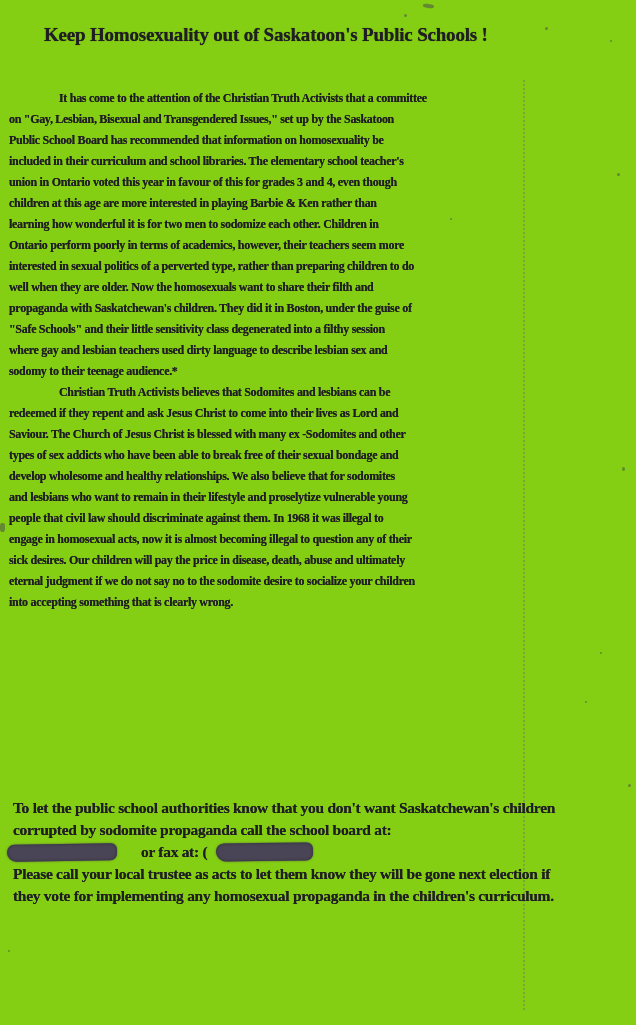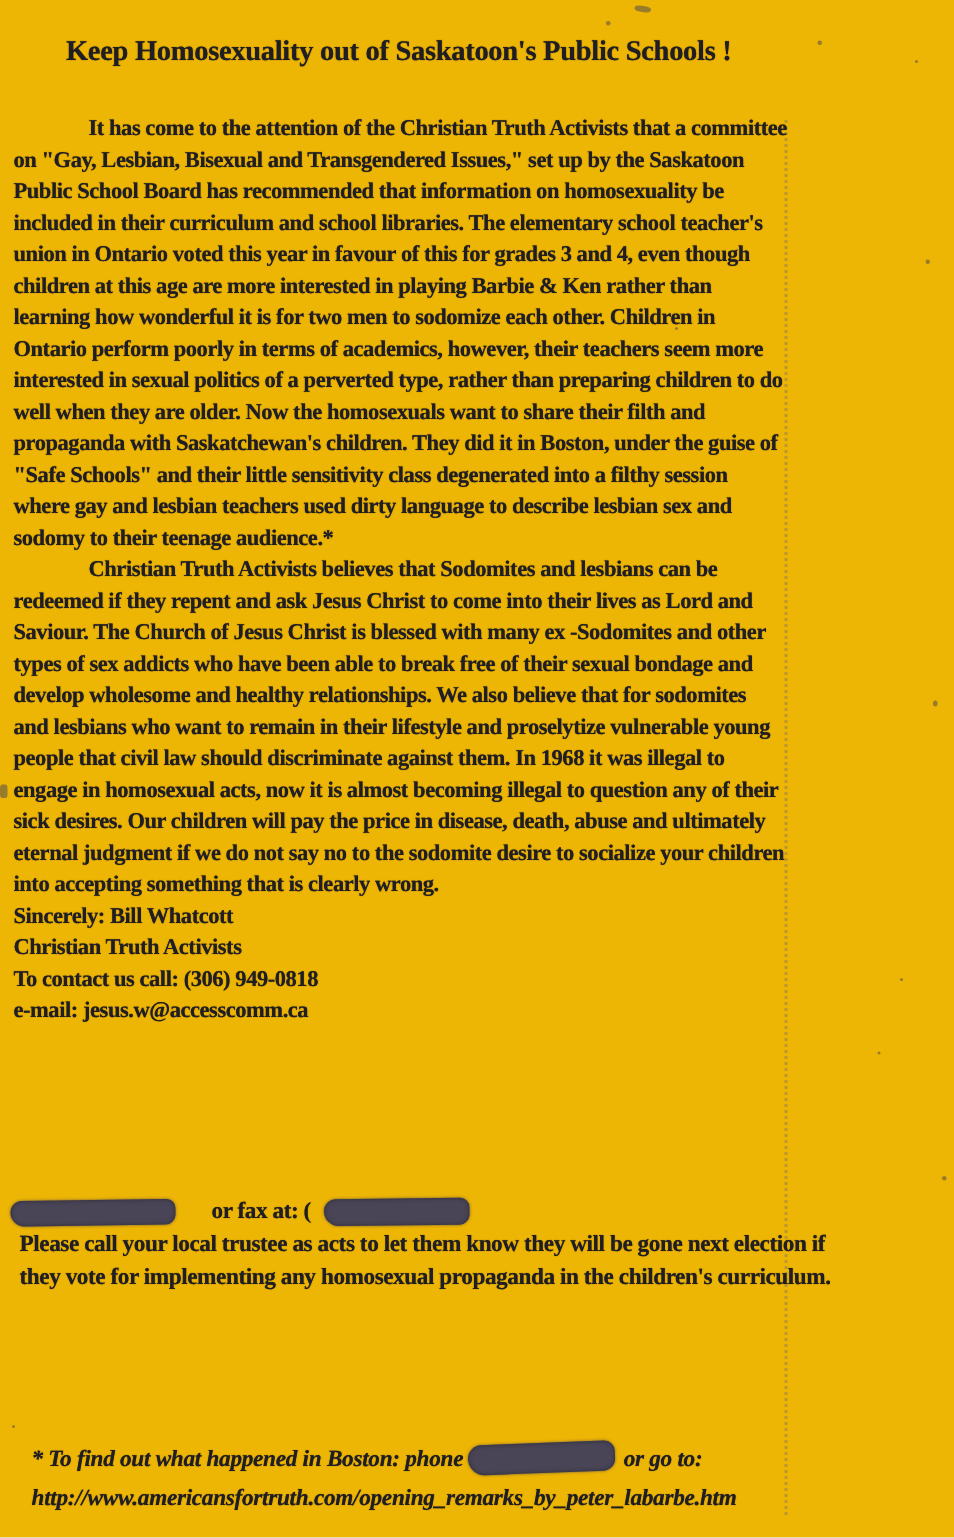--- a/index.html
+++ b/index.html
@@ -1,34 +1,34 @@
 <!DOCTYPE html>
 <html><head>
 <meta charset="utf-8">
 <style>
   html,body { margin:0; padding:0; background:#e8e8e6; }
   .page {
     position:relative;
     width:636px; height:1025px;
     margin:0 auto;
-    background:#eab308;
+    background:#84cc16;
     overflow:hidden;
     font-family:"Liberation Serif", serif;
     color:#232126;
     filter: blur(0.26px) contrast(1.03);
   }
   .title {
     position:absolute; left:44px; top:24px;
     font-size:19px; font-weight:bold; letter-spacing:-0.2px;
     margin:0;
     text-shadow:0 0 0.7px rgba(30,30,36,0.85);
   }
   .body-text {
-    position:absolute; left:9px; top:76px; width:627px;
-    font-size:15px; line-height:21px; font-weight:bold;
+    position:absolute; left:9px; top:88px; width:627px;
+    font-size:12px; line-height:21px; font-weight:bold;
     letter-spacing:-0.3px;
     text-shadow:0 0 0.6px rgba(30,30,36,0.8);
   }
   .para { white-space:pre-line; text-indent:50px; margin:0; }
   .sig-block { white-space:pre-line; margin:0; }
   .cta {
     position:absolute; left:13px; top:797px; width:620px;
     font-size:15.5px; line-height:22px; font-weight:bold;
     letter-spacing:-0.3px;
     text-shadow:0 0 0.6px rgba(30,30,36,0.8);
@@ -101,40 +101,34 @@
 redeemed if they repent and ask Jesus Christ to come into their lives as Lord and
 Saviour. The Church of Jesus Christ is blessed with many ex -Sodomites and other
 types of sex addicts who have been able to break free of their sexual bondage and
 develop wholesome and healthy relationships. We also believe that for sodomites
 and lesbians who want to remain in their lifestyle and proselytize vulnerable young
 people that civil law should discriminate against them. In 1968 it was illegal to
 engage in homosexual acts, now it is almost becoming illegal to question any of their
 sick desires. Our children will pay the price in disease, death, abuse and ultimately
 eternal judgment if we do not say no to the sodomite desire to socialize your children
 into accepting something that is clearly wrong.</p>
-    <p class="sig-block">Sincerely: Bill Whatcott
-Christian Truth Activists
-To contact us call: (306) 949-0818
-e-mail: jesus.w@accesscomm.ca</p>
   </div>
 
   <div class="cta">
+    <div class="lines">To let the public school authorities know that you don't want Saskatchewan's children
+corrupted by sodomite propaganda call the school board at:</div>
     <div class="redaction-row">
       <span class="blob blob-phone"></span>
       <span class="fax-label">or fax at: (</span>
       <span class="blob blob-fax"></span>
     </div>
     <div class="lines">Please call your local trustee as acts to let them know they will be gone next election if
 they vote for implementing any homosexual propaganda in the children's curriculum.</div>
   </div>
 
-  <div class="footnote">
-    <span>* To find out what happened in Boston: phone</span><span class="blob blob-footnote"></span><span>or go to:</span><br>
-    <span class="footnote-url">http://www.americansfortruth.com/opening_remarks_by_peter_labarbe.htm</span>
-  </div>
 
   <div class="speck s1"></div>
   <div class="speck s2"></div>
   <div class="speck s3"></div>
   <div class="speck s4"></div>
   <div class="speck s5"></div>
   <div class="speck s6"></div>
   <div class="speck s7"></div>
   <div class="speck s8"></div>
   <div class="speck s9"></div>

